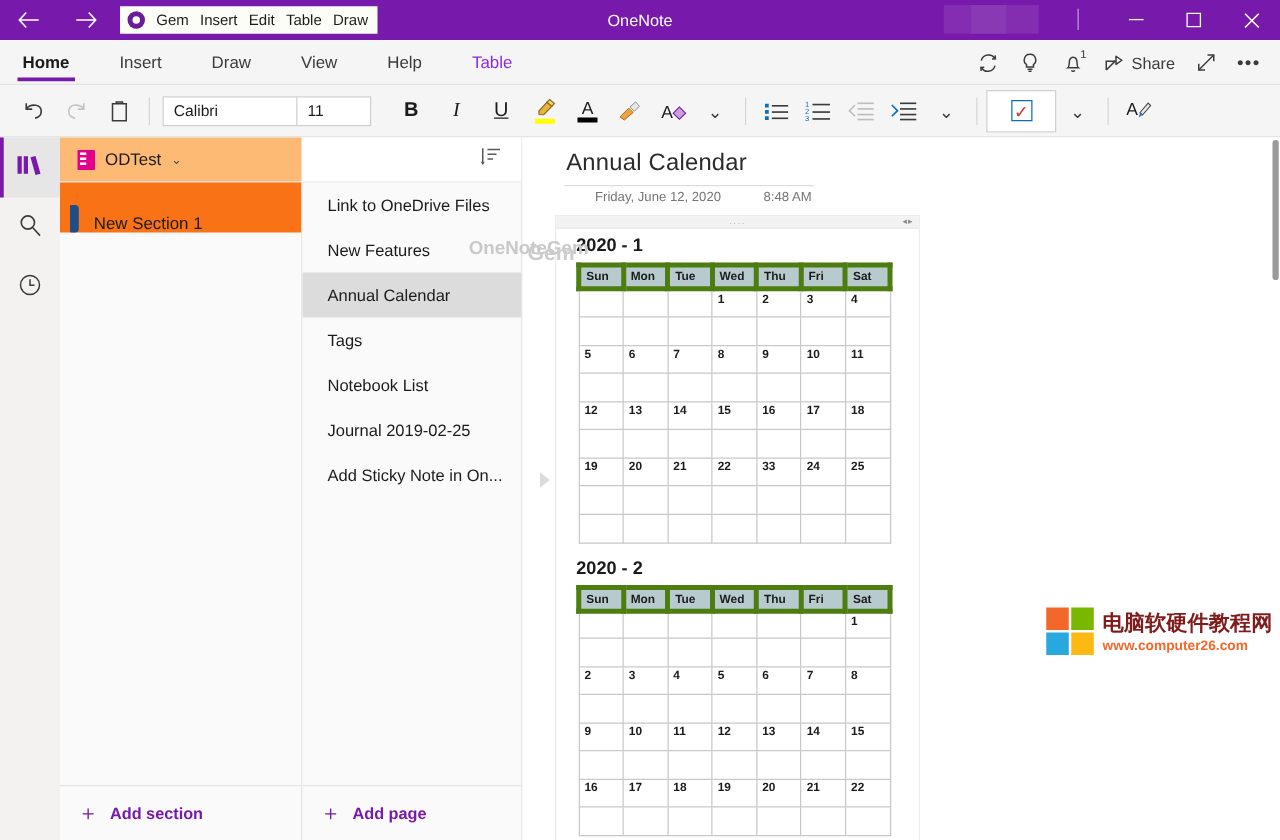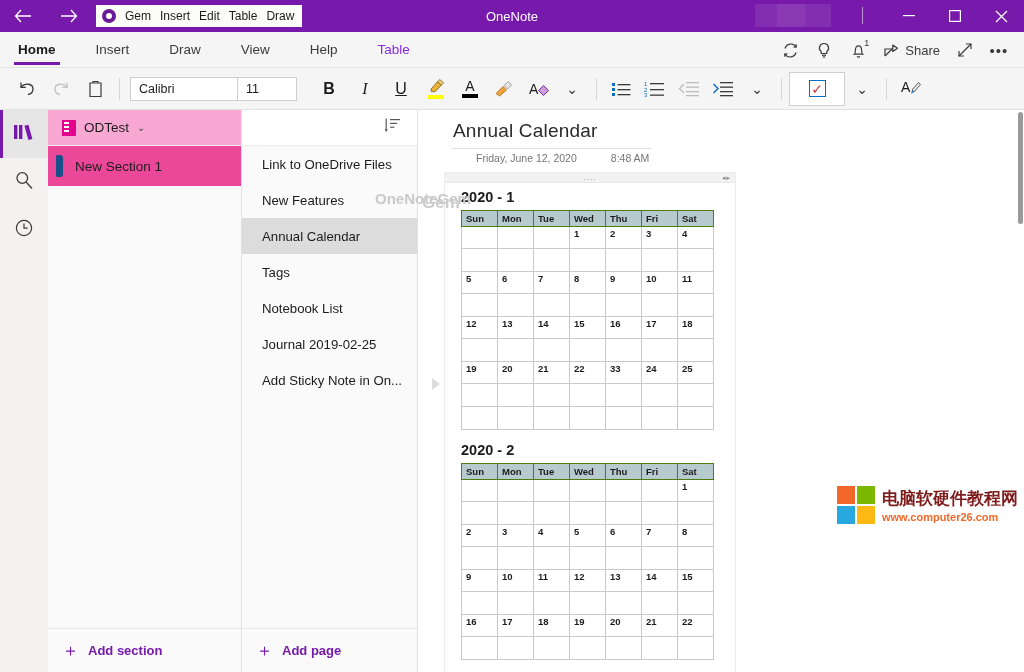--- a/index.html
+++ b/index.html
@@ -151,39 +151,39 @@
     background: #7719aa;
   }
 
   
   .sections {
     position: absolute; left: 48px; top: 110px; width: 194px; height: 562px;
     background: #fafafa; border-right: 1px solid #e2e2e2;
   }
   .nb-header {
     height: 36px; display: flex; align-items: center; gap: 8px; padding-left: 14px;
-    background: #f9a8d4; border-bottom: 1px solid #ececec;
+    background: #fdba74; border-bottom: 1px solid #ececec;
   }
   .nb-icon {
     width: 14px; height: 16px; background: #e3008c; position: relative; border-radius: 1px;
   }
   .nb-icon::before {
     content:""; position:absolute; left:2px; top:2px; width:5px; height:2px; background:#fff;
   }
   .nb-icon::after {
     content:""; position:absolute; left:2px; top:6px; width:5px; height:2px; background:#fff;
     box-shadow: 0 4px 0 #fff;
   }
   .nb-name { font-size: 13.5px; color: #1b1b1b; }
   .nb-chev { font-size: 10px; color: #4a4a4a; }
   .section-row {
     height: 40px; display: flex; align-items: center; padding-left: 8px;
     font-size: 13.5px; color: #1b1b1b; position: relative;
   }
-  .section-row.selected { background: #ec4899; }
+  .section-row.selected { background: #f97316; align-items: flex-end; }
   .sec-color {
     width: 7px; height: 22px; background: #1b4f8a; border-radius: 1px 3px 3px 1px;
     margin-right: 12px;
   }
 
   
   .pages {
     position: absolute; left: 242px; top: 110px; width: 176px; height: 562px;
     background: #fafafa; border-right: 1px solid #e2e2e2;
   }
@@ -250,21 +250,21 @@
   }
   .note-body { padding: 6px 0 0 16px; }
   .cal-heading {
     font-size: 14.5px; font-weight: bold; color: #1b1b1b; margin-bottom: 5px;
   }
   table.cal {
     border-collapse: collapse; width: 253px; table-layout: fixed;
     margin-bottom: 12px;
   }
   table.cal th {
-    background: #b7cbce; border: 1px solid #4d7c0f;
+    background: #b7cbce; border: 4px solid #4d7c0f;
     font-size: 9.5px; font-weight: bold; color: #1b1b1b;
     text-align: left; padding: 2px 0 2px 4px; height: 14px;
   }
   table.cal td {
     border: 1px solid #c9c9c9; height: 22px; vertical-align: top;
     font-size: 9.5px; font-weight: bold; color: #1b1b1b;
     padding: 1px 0 0 4px;
   }
   table.cal td.blank-row { height: 23px; }
 

